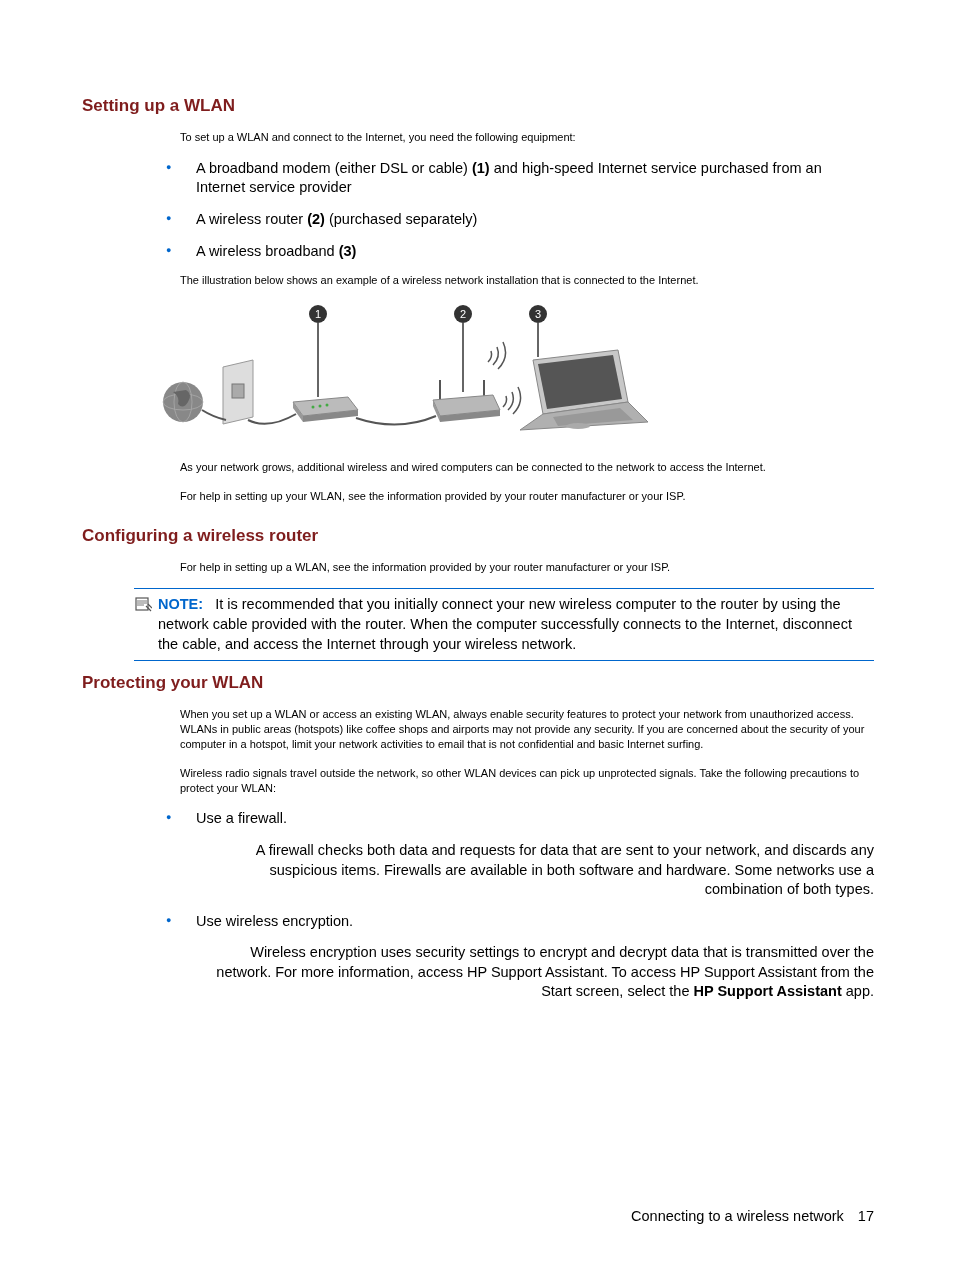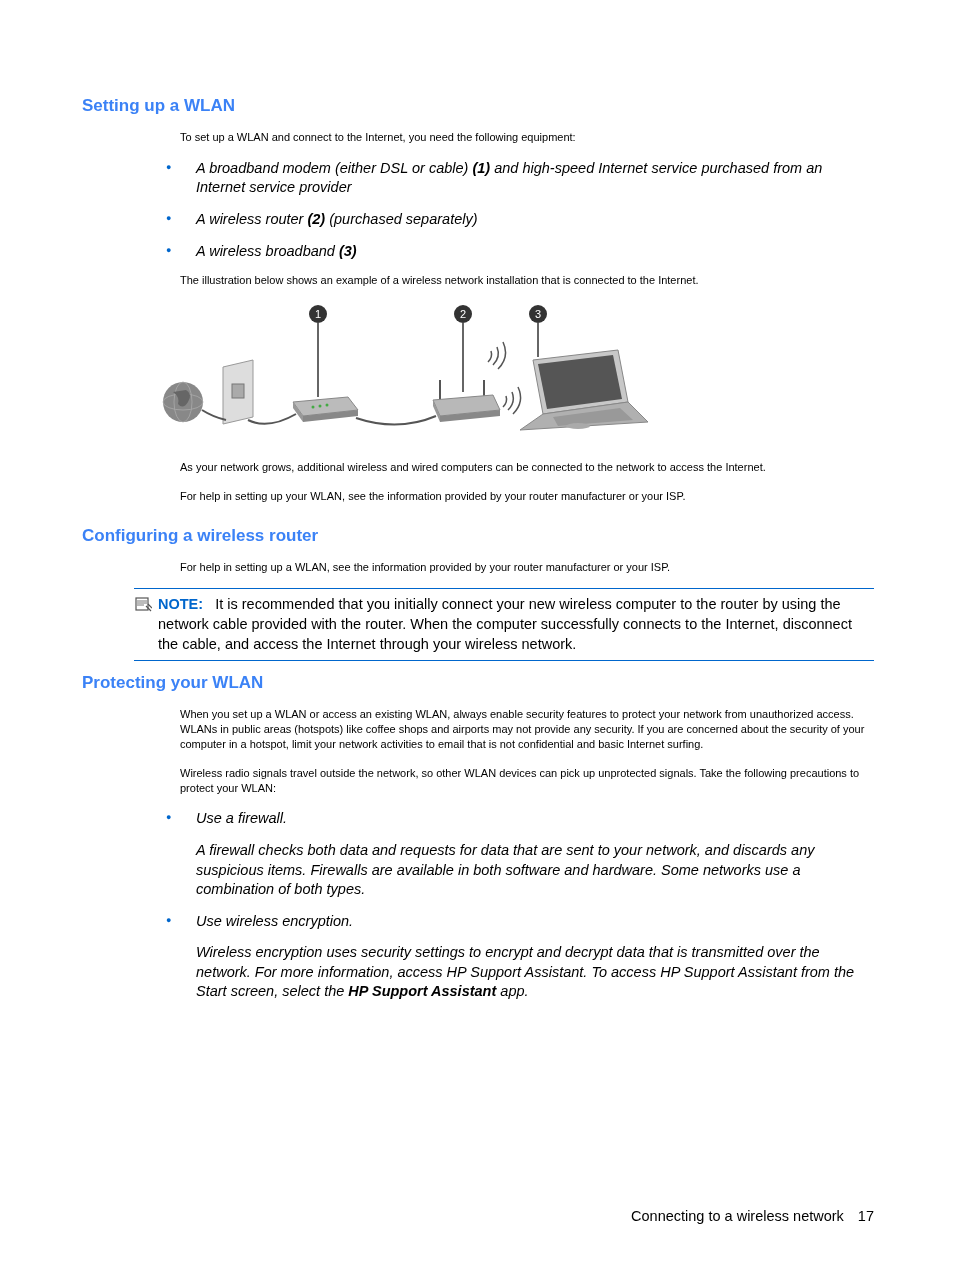--- a/index.html
+++ b/index.html
@@ -8,21 +8,21 @@
       height: 1270px;
       font-family: Arial, Helvetica, sans-serif;
       background: #fff;
       color: #000;
       position: relative;
     }
     .page {
       padding: 96px 80px 40px 82px;
     }
     .section-heading {
-      color: #3b82f6;
+      color: #7f1d1d;
       font-size: 17px;
       font-weight: bold;
       margin-bottom: 14px;
     }
     .body-text {
       font-size: 11px;
       line-height: 1.35;
       margin-left: 98px;
       margin-bottom: 14px;
     }
@@ -30,32 +30,32 @@
       margin-left: 76px;
       margin-bottom: 12px;
       list-style: none;
     }
     ul.bullets > li {
       position: relative;
       padding-left: 38px;
       font-size: 14.5px;
       line-height: 1.35;
       margin-bottom: 12px;
-      font-style: italic;
     }
     ul.bullets > li::before {
       content: "●";
       position: absolute;
       left: 8px;
       top: 2px;
       font-size: 9px;
       color: #0066cc;
     }
     .sub-text {
       margin-top: 12px;
+      text-align: right;
     }
     .note-box {
       border-top: 1px solid #0066cc;
       border-bottom: 1px solid #0066cc;
       margin-left: 52px;
       padding: 6px 0 6px 0;
       position: relative;
       margin-bottom: 14px;
     }
     .note-icon {

